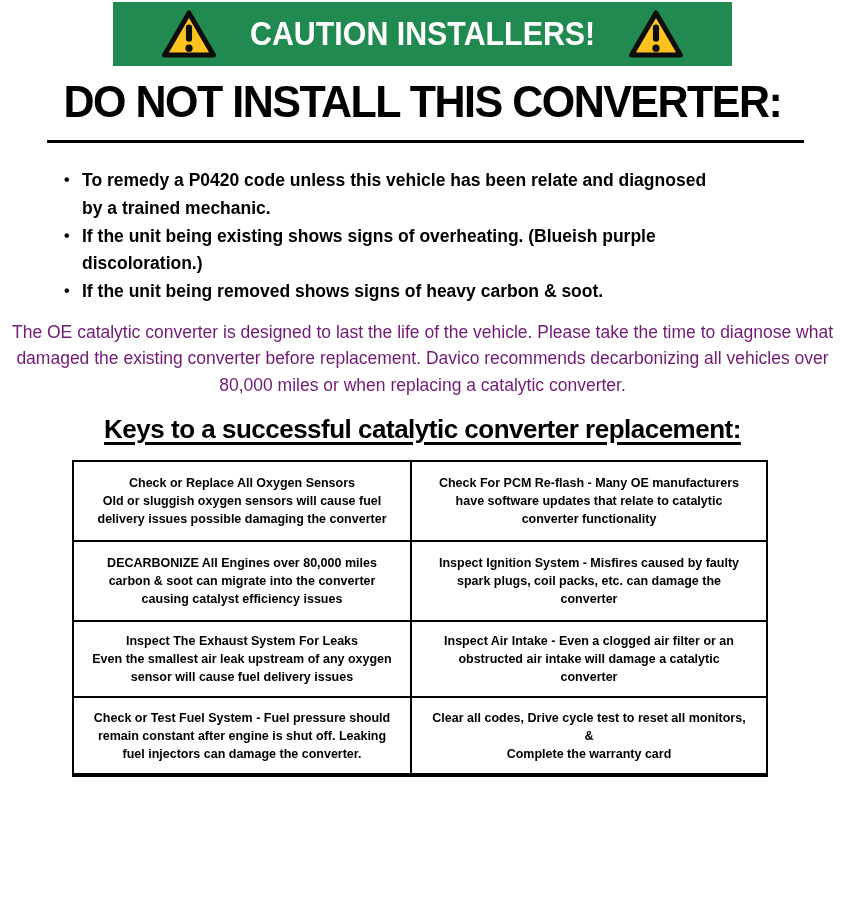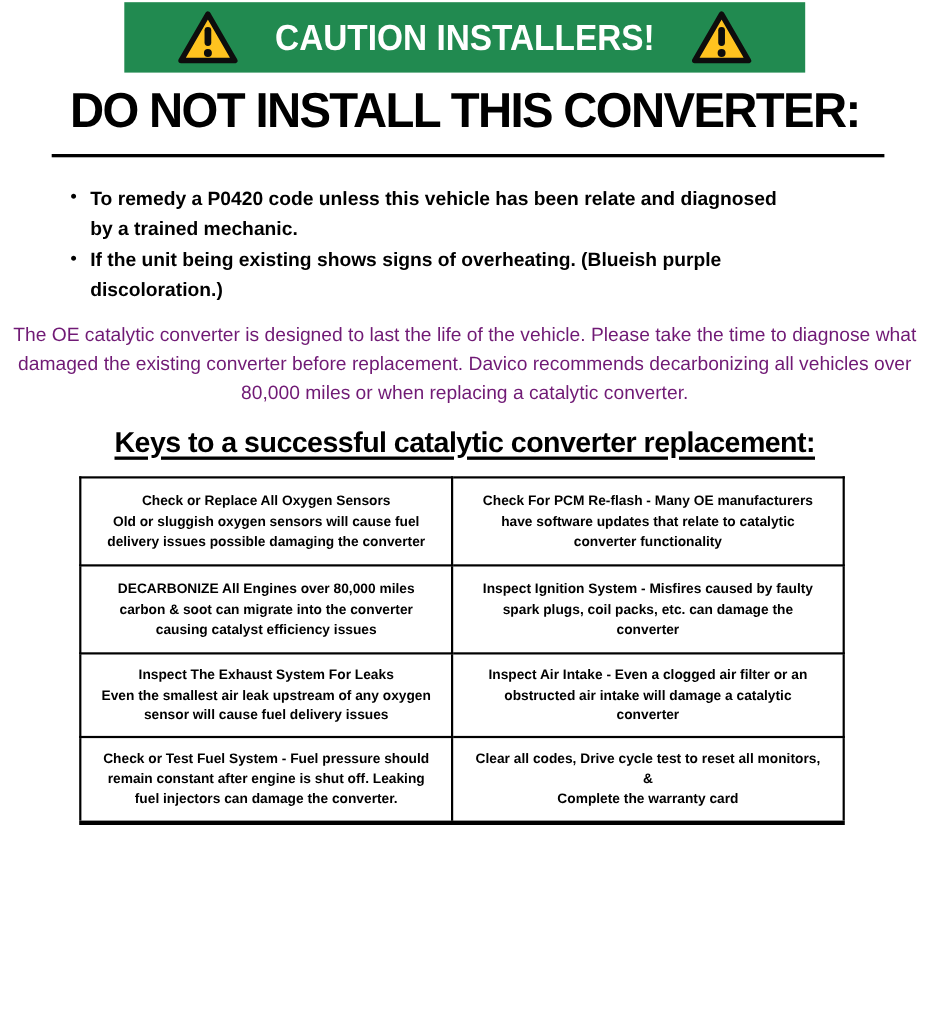--- a/index.html
+++ b/index.html
@@ -158,20 +158,21 @@
     </span>
   </div>
 
   <h1 class="title">DO NOT INSTALL THIS CONVERTER:</h1>
 
   <div class="rule"></div>
 
   <ul class="bullets">
     <li>To remedy a P0420 code unless this vehicle has been relate and diagnosed by a trained mechanic.</li>
     <li>If the unit being existing shows signs of overheating. (Blueish purple discoloration.)</li>
+    <li>If the unit being removed shows signs of heavy carbon &amp; soot.</li>
   </ul>
 
   <p class="paragraph">The OE catalytic converter is designed to last the life of the vehicle. Please take the time to diagnose what damaged the existing converter before replacement. Davico recommends decarbonizing all vehicles over 80,000 miles or when replacing a catalytic converter.</p>
 
   <h2 class="section-heading">Keys to a successful catalytic converter replacement:</h2>
 
   <table class="tips">
     <colgroup>
         <col class="c1">
         <col class="c2">

